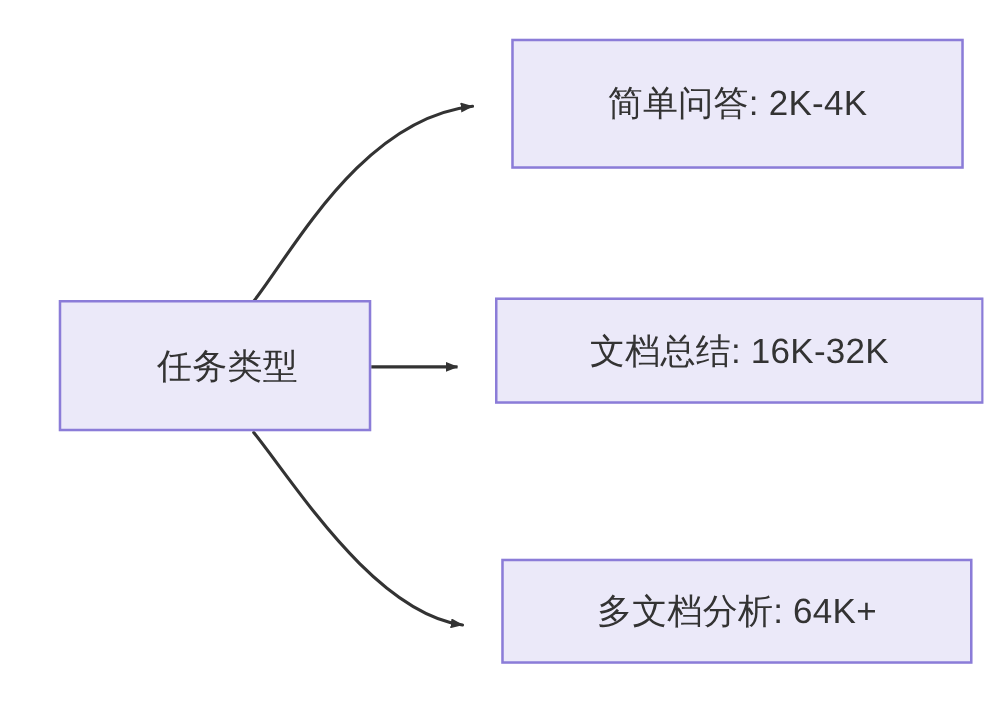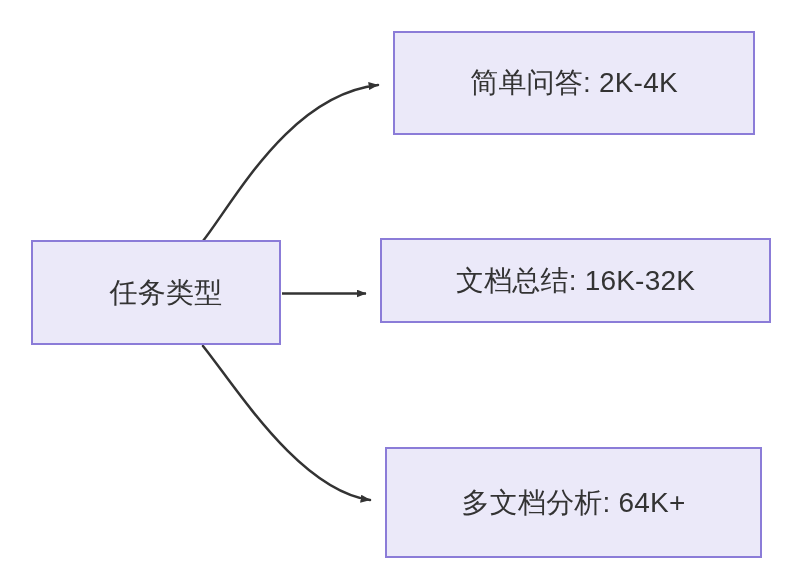--- a/index.html
+++ b/index.html
@@ -28,20 +28,21 @@
   .node {
     position: absolute;
     box-sizing: border-box;
     background: #ebe9f9;
     border: 2.5px solid #8b7cd8;
     border-radius: 0;
     display: flex;
     align-items: center;
     justify-content: center;
     text-align: center;
+    margin-left: 16px;
   }
   .node-label {
     color: #333333;
     font-size: 28px;
     line-height: 1.2;
     letter-spacing: 0.2px;
     white-space: nowrap;
   }
   
   #node-source {
@@ -60,21 +61,21 @@
   #node-doc-summary {
     left: 380px;
     top: 238px;
     width: 391px;
     height: 85px;
   }
   #node-multi-doc {
     left: 385px;
     top: 447px;
     width: 377px;
-    height: 111px;
+    height: 84px;
   }
 </style>
 </head>
 <body>
 
 <div id="diagram-canvas">
 
   <svg id="edge-layer" viewBox="0 0 787 572">
     <defs>
       <marker id="arrowhead" markerWidth="10" markerHeight="8" refX="9.4" refY="4" orient="auto" markerUnits="userSpaceOnUse">

